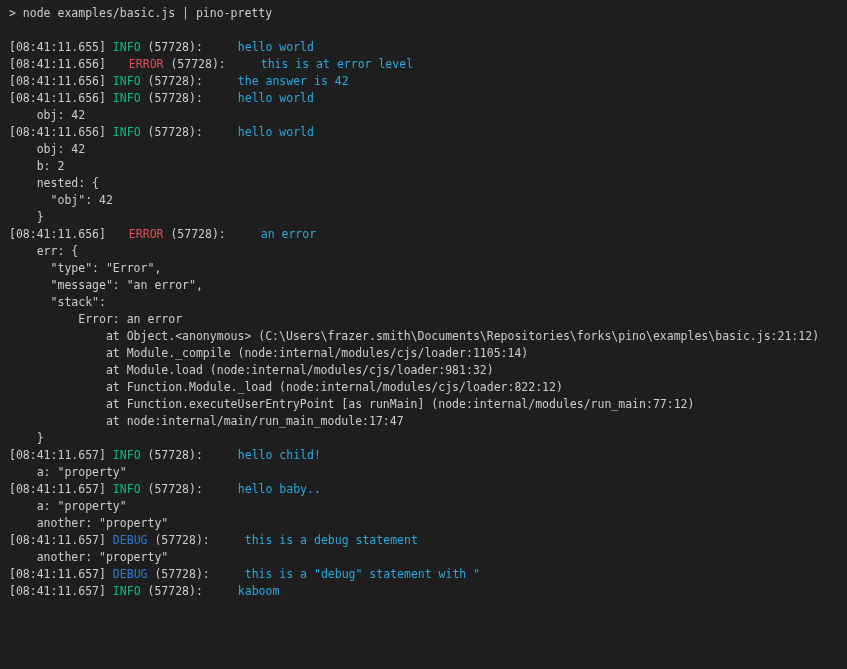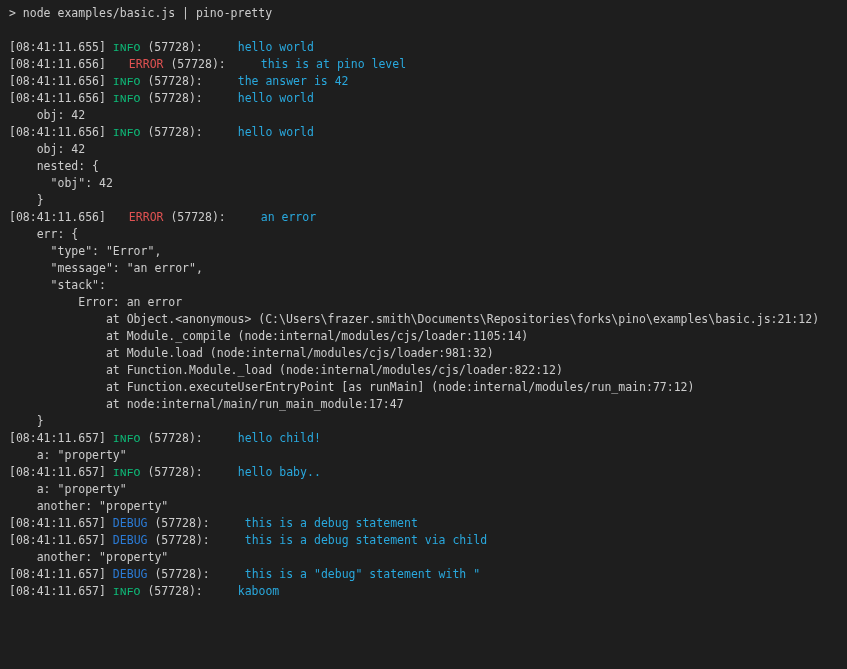--- a/index.html
+++ b/index.html
@@ -15,40 +15,41 @@
     font-size: 11.5px;
     line-height: 17px;
     padding: 5px 0 0 9px;
     cursor: text;
   }
   .term-line {
     white-space: pre;
     min-height: 17px;
   }
   .seg-t     { color: var(--foreground, #cccccc); }
-  .seg-info  { color: var(--level-info, #0dbc79); font-family: Liberation Mono, monospace; }
+  .seg-info  { color: var(--level-info, #0dbc79); }
   .seg-error { color: var(--level-error, #e05252); padding-left: 16px; }
   .seg-debug { color: var(--level-debug, #2b7bd6); }
   .seg-trace { color: var(--level-trace, #7a7a7a); }
   .seg-msg   { color: var(--message, #29a8dd); padding-left: 28px; }
 </style>
 </head>
 <body>
 
 <div class="terminal">
   <div class="output">
       <div class="term-line"><span class="seg-t">&gt; node examples/basic.js | pino-pretty</span></div>
       <div class="term-line">&nbsp;</div>
       <div class="term-line"><span class="seg-t">[08:41:11.655] </span><span class="seg-info">INFO</span><span class="seg-t"> (57728): </span><span class="seg-msg">hello world</span></div>
-      <div class="term-line"><span class="seg-t">[08:41:11.656] </span><span class="seg-error">ERROR</span><span class="seg-t"> (57728): </span><span class="seg-msg">this is at pino level</span></div>
+      <div class="term-line"><span class="seg-t">[08:41:11.656] </span><span class="seg-error">ERROR</span><span class="seg-t"> (57728): </span><span class="seg-msg">this is at error level</span></div>
       <div class="term-line"><span class="seg-t">[08:41:11.656] </span><span class="seg-info">INFO</span><span class="seg-t"> (57728): </span><span class="seg-msg">the answer is 42</span></div>
       <div class="term-line"><span class="seg-t">[08:41:11.656] </span><span class="seg-info">INFO</span><span class="seg-t"> (57728): </span><span class="seg-msg">hello world</span></div>
       <div class="term-line"><span class="seg-t">    obj: 42</span></div>
       <div class="term-line"><span class="seg-t">[08:41:11.656] </span><span class="seg-info">INFO</span><span class="seg-t"> (57728): </span><span class="seg-msg">hello world</span></div>
       <div class="term-line"><span class="seg-t">    obj: 42</span></div>
+      <div class="term-line"><span class="seg-t">    b: 2</span></div>
       <div class="term-line"><span class="seg-t">    nested: {</span></div>
       <div class="term-line"><span class="seg-t">      "obj": 42</span></div>
       <div class="term-line"><span class="seg-t">    }</span></div>
       <div class="term-line"><span class="seg-t">[08:41:11.656] </span><span class="seg-error">ERROR</span><span class="seg-t"> (57728): </span><span class="seg-msg">an error</span></div>
       <div class="term-line"><span class="seg-t">    err: {</span></div>
       <div class="term-line"><span class="seg-t">      "type": "Error",</span></div>
       <div class="term-line"><span class="seg-t">      "message": "an error",</span></div>
       <div class="term-line"><span class="seg-t">      "stack":</span></div>
       <div class="term-line"><span class="seg-t">          Error: an error</span></div>
       <div class="term-line"><span class="seg-t">              at Object.&lt;anonymous&gt; (C:\Users\frazer.smith\Documents\Repositories\forks\pino\examples\basic.js:21:12)</span></div>
@@ -57,18 +58,17 @@
       <div class="term-line"><span class="seg-t">              at Function.Module._load (node:internal/modules/cjs/loader:822:12)</span></div>
       <div class="term-line"><span class="seg-t">              at Function.executeUserEntryPoint [as runMain] (node:internal/modules/run_main:77:12)</span></div>
       <div class="term-line"><span class="seg-t">              at node:internal/main/run_main_module:17:47</span></div>
       <div class="term-line"><span class="seg-t">    }</span></div>
       <div class="term-line"><span class="seg-t">[08:41:11.657] </span><span class="seg-info">INFO</span><span class="seg-t"> (57728): </span><span class="seg-msg">hello child!</span></div>
       <div class="term-line"><span class="seg-t">    a: "property"</span></div>
       <div class="term-line"><span class="seg-t">[08:41:11.657] </span><span class="seg-info">INFO</span><span class="seg-t"> (57728): </span><span class="seg-msg">hello baby..</span></div>
       <div class="term-line"><span class="seg-t">    a: "property"</span></div>
       <div class="term-line"><span class="seg-t">    another: "property"</span></div>
       <div class="term-line"><span class="seg-t">[08:41:11.657] </span><span class="seg-debug">DEBUG</span><span class="seg-t"> (57728): </span><span class="seg-msg">this is a debug statement</span></div>
-      <div class="term-line"><span class="seg-t">[08:41:11.657] </span><span class="seg-debug">DEBUG</span><span class="seg-t"> (57728): </span><span class="seg-msg">this is a debug statement via child</span></div>
       <div class="term-line"><span class="seg-t">    another: "property"</span></div>
       <div class="term-line"><span class="seg-t">[08:41:11.657] </span><span class="seg-debug">DEBUG</span><span class="seg-t"> (57728): </span><span class="seg-msg">this is a "debug" statement with "</span></div>
       <div class="term-line"><span class="seg-t">[08:41:11.657] </span><span class="seg-info">INFO</span><span class="seg-t"> (57728): </span><span class="seg-msg">kaboom</span></div>
     </div>
 </div>
 
 </body></html>

